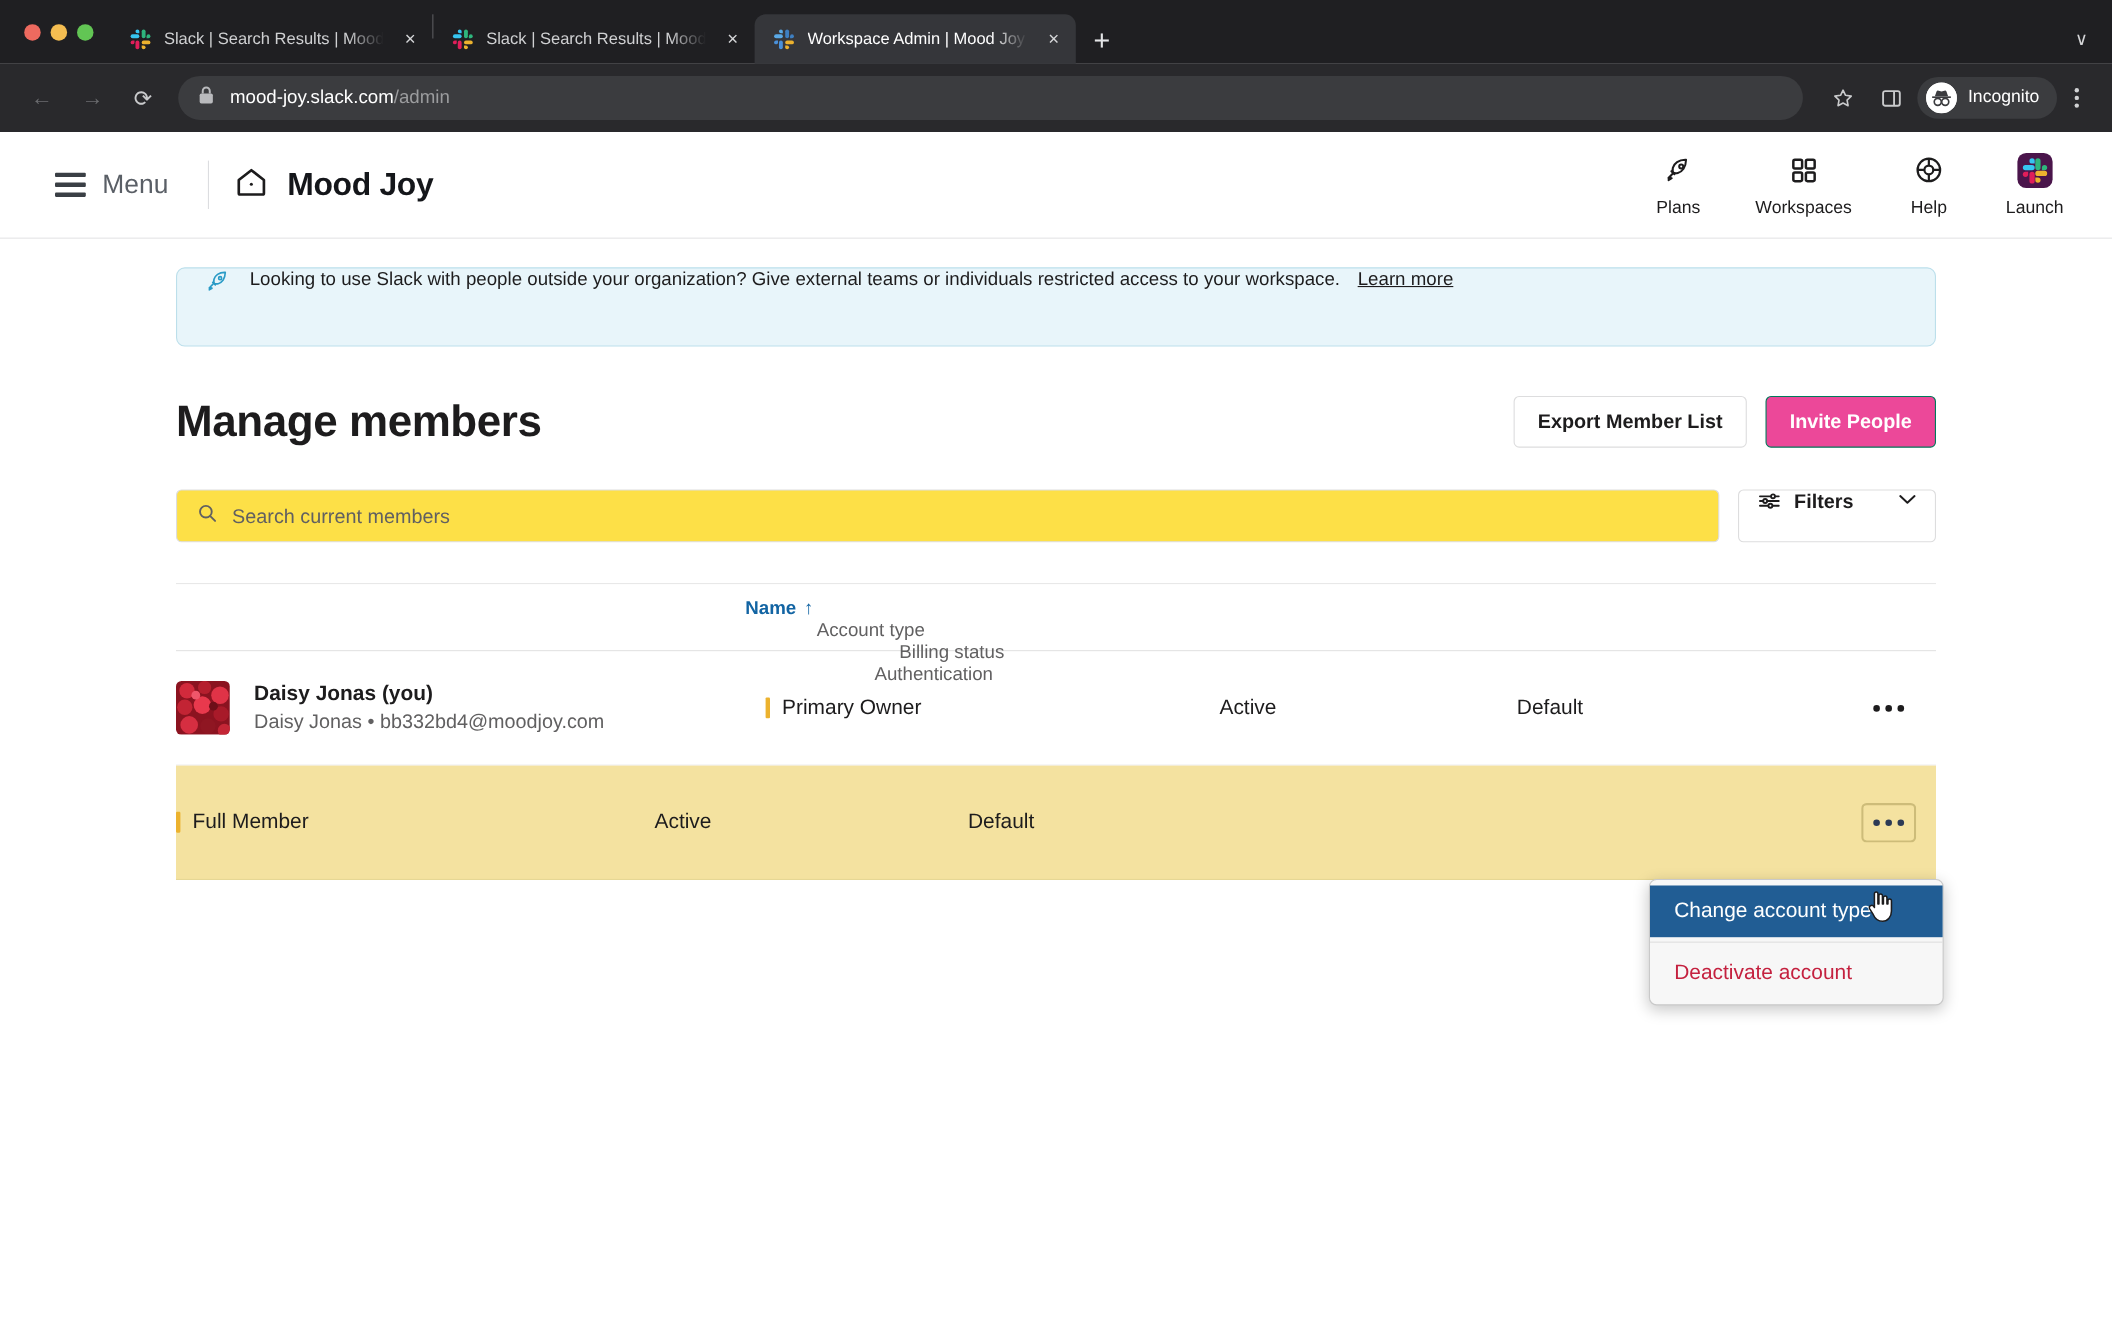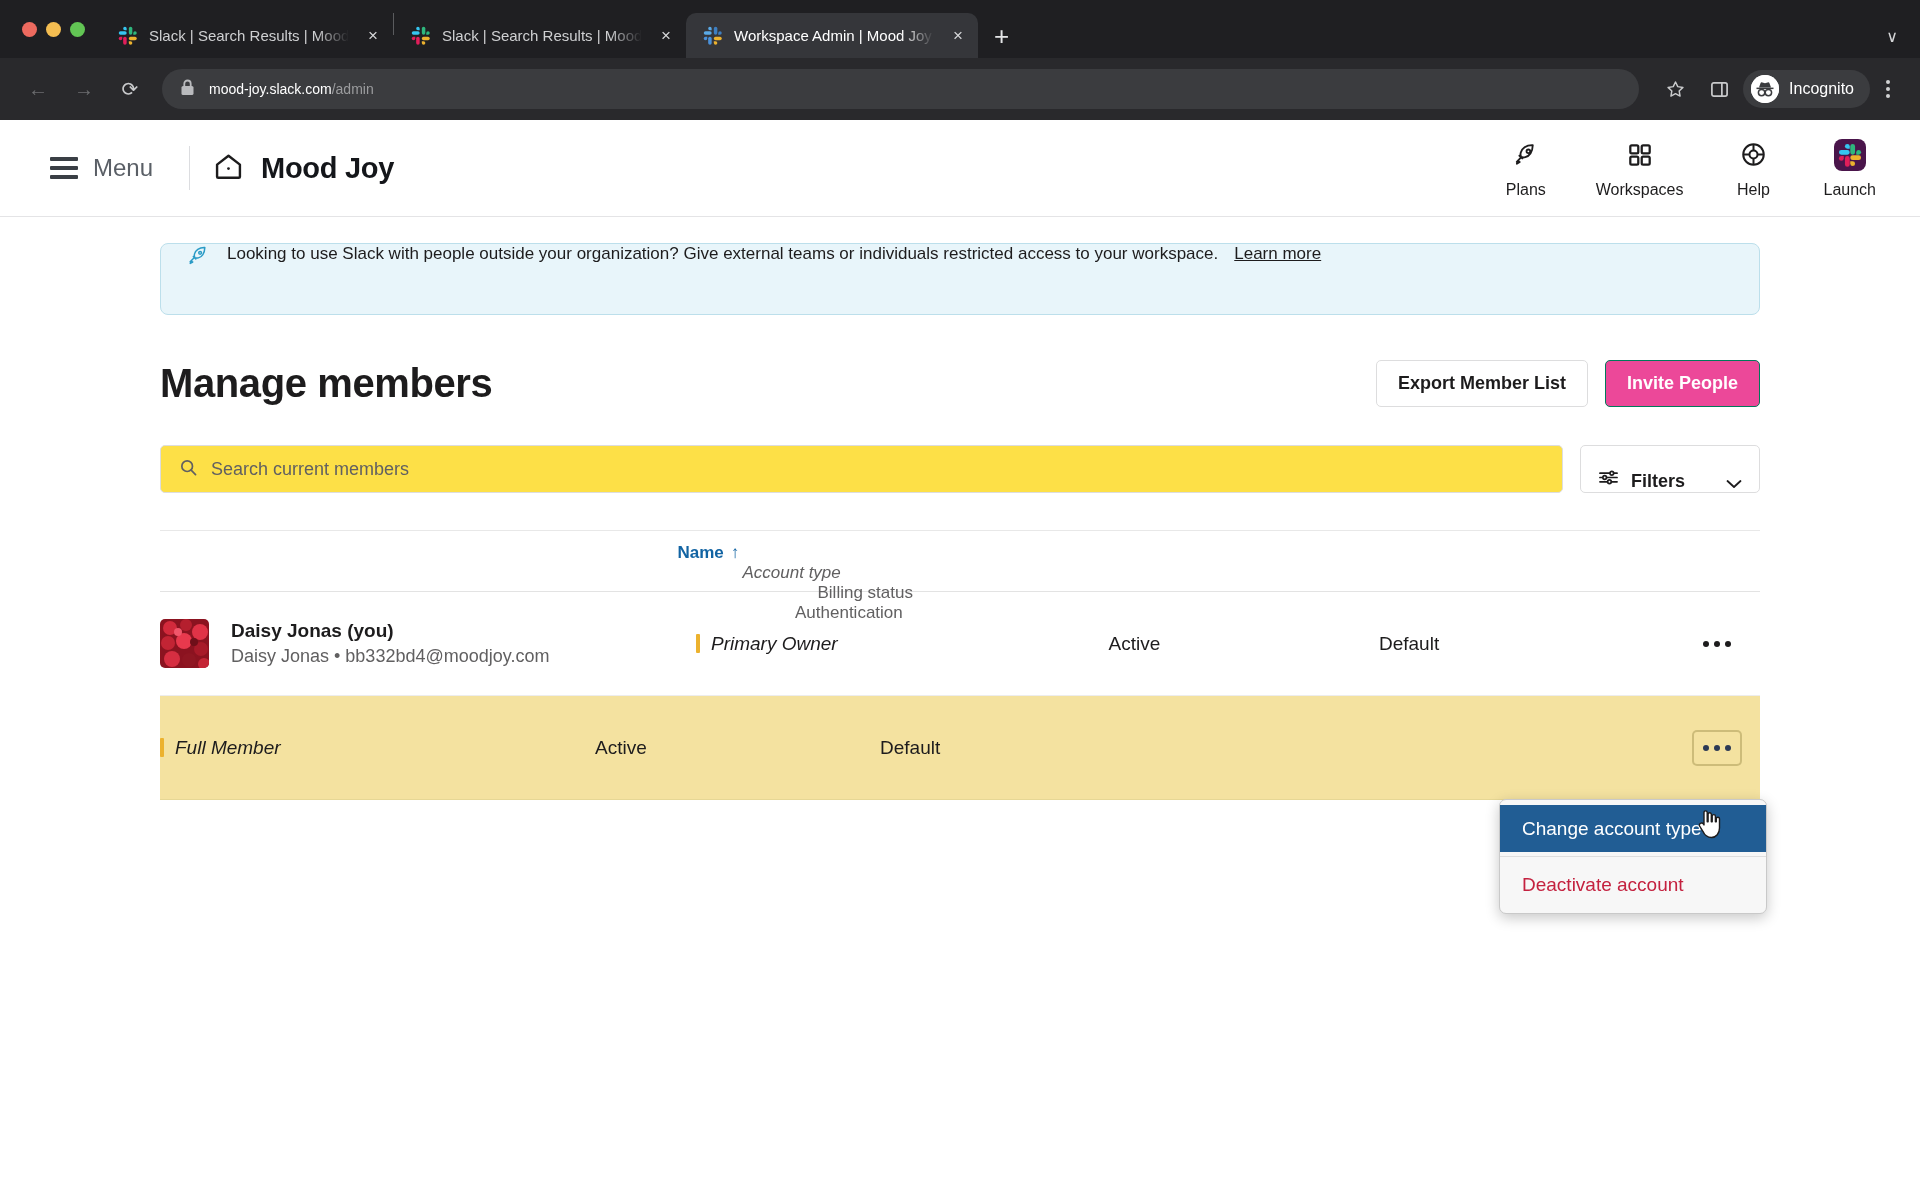--- a/index.html
+++ b/index.html
@@ -81,21 +81,21 @@
   .omnibox {
     flex: 1;
     height: 40px;
     background: #3b3c3f;
     border-radius: 20px;
     display: flex;
     align-items: center;
     padding: 0 18px;
     gap: 14px;
     margin: 0 10px 0 6px;
-    font-size: 14px;
+    font-size: 17px;
     color: #ffffff;
   }
   .omnibox .url-host { color: #ffffff; }
   .omnibox .url-path { color: #9b9c9e; }
   .tb-right { display: flex; align-items: center; gap: 4px; }
   .incognito-pill {
     display: flex; align-items: center; gap: 10px;
     background: #3b3c3f; color: #ffffff;
     height: 38px; border-radius: 19px; padding: 0 16px 0 8px;
     font-size: 16px;
@@ -172,34 +172,34 @@
 
   .search-row { display: flex; gap: 17px; margin-top: 38px; }
   .searchbox {
     flex: 1; height: 48px; border: 1px solid #ddddde; border-radius: 5px;
     display: flex; align-items: center; gap: 13px; padding: 0 18px;
     background: #fde047;
   }
   .search-placeholder { font-size: 18px; color: #616061; }
   .filters-btn {
     width: 180px; height: 48px; border: 1px solid #ddddde; border-radius: 5px;
-    background: #ffffff; display: flex; align-items: flex-end; padding: 0 17px; gap: 12px;
+    background: #ffffff; display: flex; align-items: flex-start; padding: 0 17px; gap: 12px;
     font-size: 18px; font-weight: 700; color: #1d1c1d;
   }
   .filters-btn .chev { margin-left: auto; color: #1d1c1d; font-size: 14px; }
 
   .divider-full { height: 1px; background: #e8e8e8; margin-top: 37px; }
 
   
   .table { padding: 0 160px; }
   .thead { display: flex; align-items: center; height: 60px; padding-top: 12px; flex-direction: column; }
   .th { font-size: 17px; color: #616061; }
   .th.name { color: #1264a3; font-weight: 700; display: flex; align-items: center; gap: 7px; }
   .col-name { width: 565px; }
-  .col-acct { width: 435px; font-style: italic; }
+  .col-acct { width: 435px; }
   .col-bill { width: 285px; }
   .col-auth { width: 330px; }
   .col-menu { flex: 1; display: flex; justify-content: flex-end; padding-right: 18px; }
 
   .thead-rule { height: 1px; background: #e3e3e3; }
 
   .row {
     display: flex; align-items: center; height: 104px;
     border-bottom: 1px solid #ededed; position: relative;
   }

